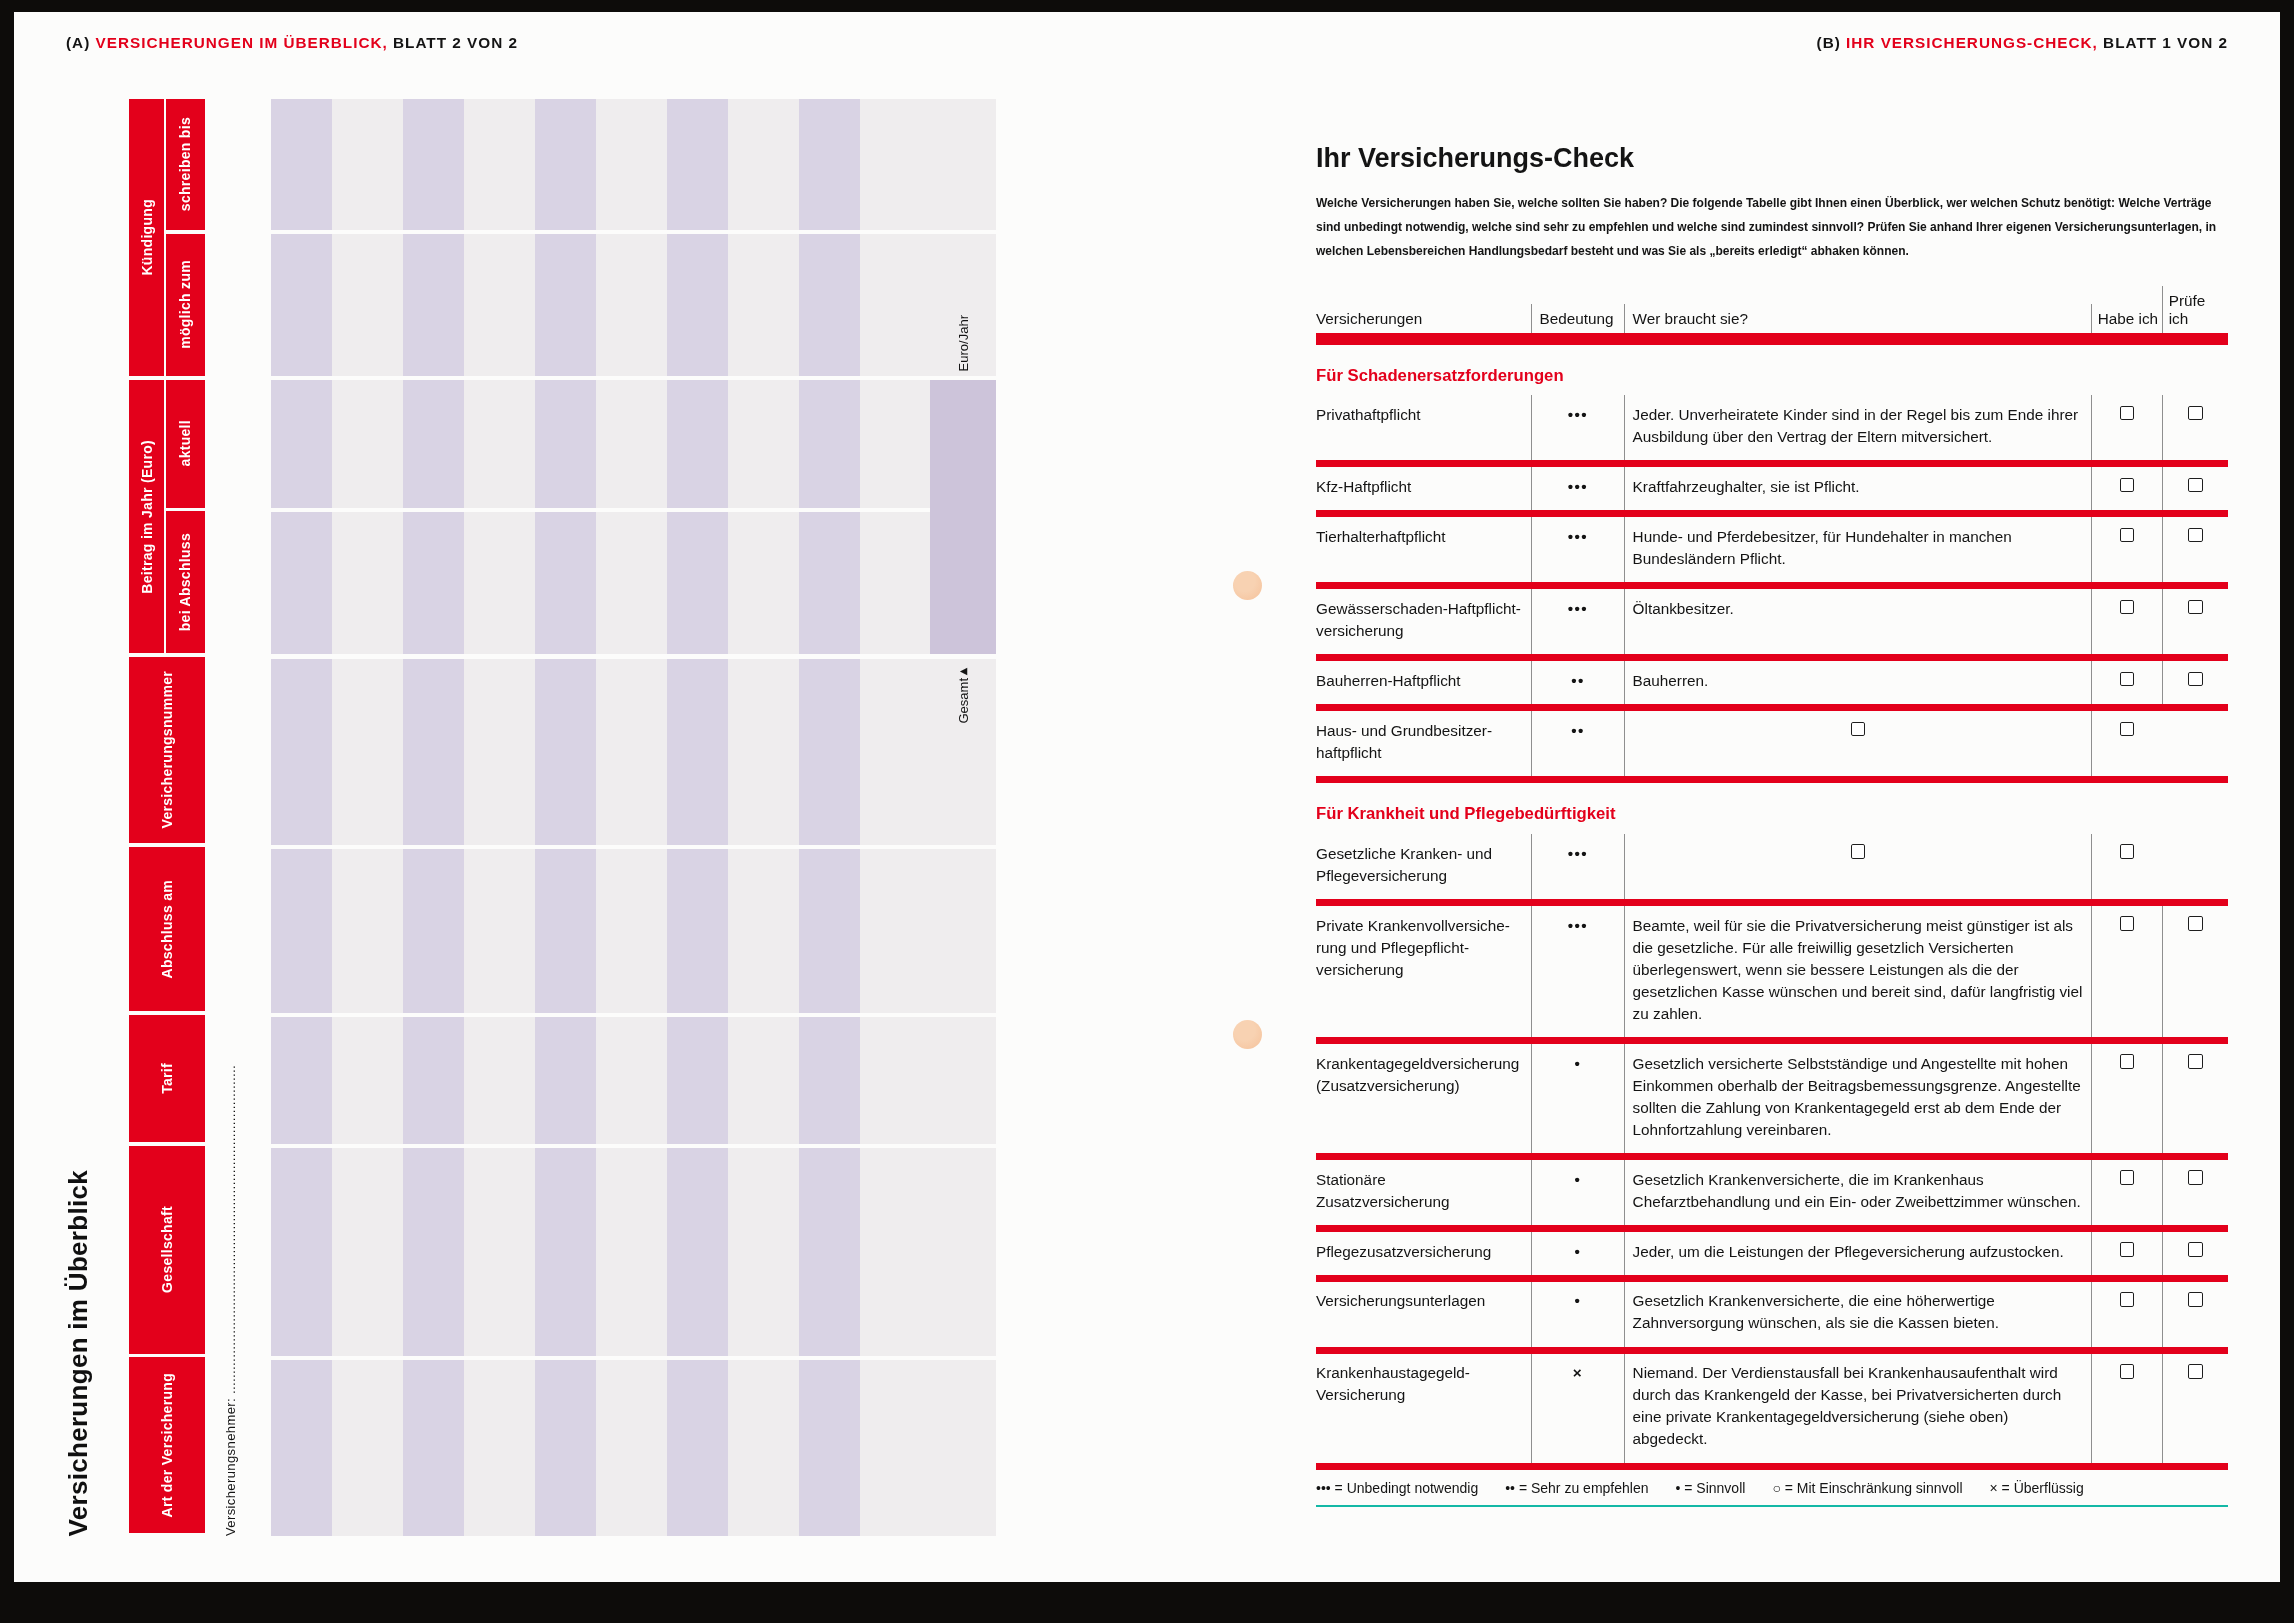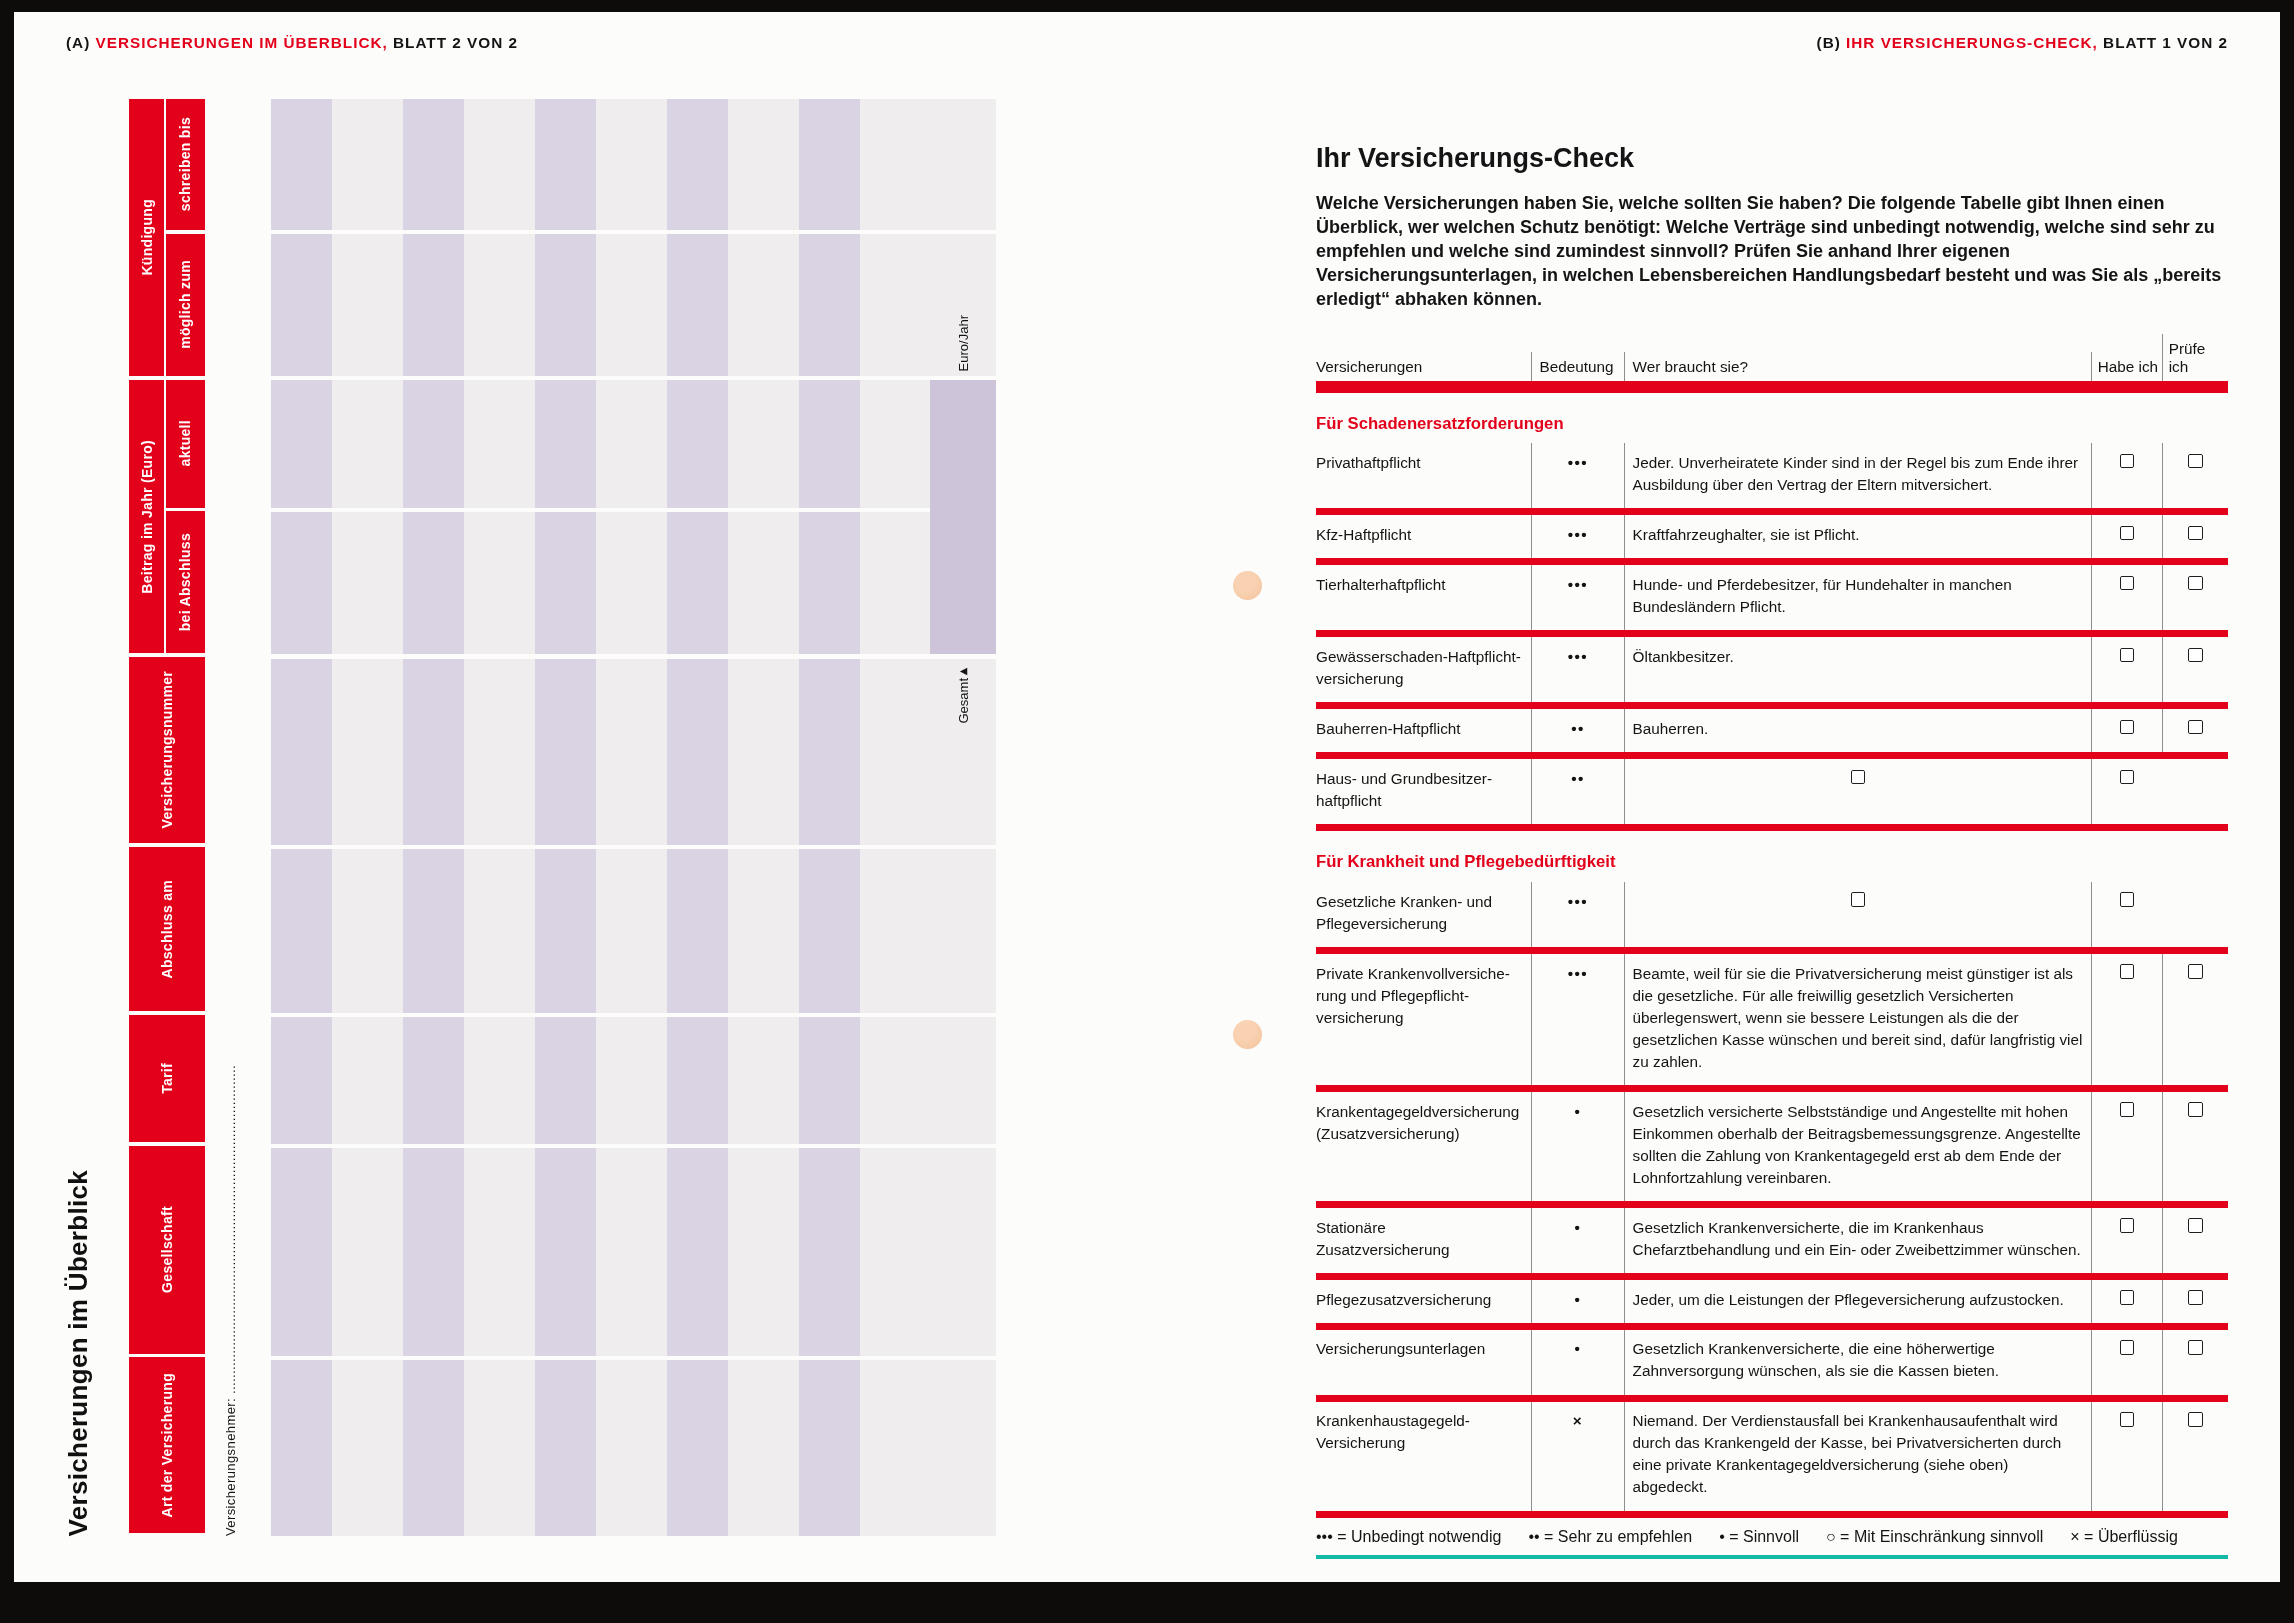--- a/index.html
+++ b/index.html
@@ -64,41 +64,41 @@
     flex-direction:column;align-items:center;justify-content:flex-end;}
   .holder .vtext{font-size:13px;color:var(--ink);letter-spacing:0.4px;}
 
   .sidetitle{position:absolute;left:50px;top:1142px;width:57px;height:394px;display:flex;
     flex-direction:column;align-items:center;justify-content:flex-end;}
   .sidetitle .vtext{font-size:26px;font-weight:bold;color:#101010;letter-spacing:0.3px;}
 
   
   .check{position:absolute;left:1316px;top:143px;width:912px;height:1436px;overflow:hidden;color:var(--ink);}
   .check h1{font-size:27px;margin:0 0 17px 0;font-weight:bold;}
-  .intro{font-size:18px;line-height:24px;font-weight:bold;margin:9px 0 23px 0;}
+  .intro{font-size:12px;line-height:24px;font-weight:bold;margin:9px 0 23px 0;}
 
   .thead{display:grid;grid-template-columns:215px 93px 467px 71px 66px;font-size:15.3px;align-items:end;}
   .thead > div{padding:5.7px 0 5.7px 0;}
   .thead > div + div{border-left:1px solid var(--sep);padding-left:7.6px;}
   .thead .tight{padding-left:5.7px;}
   .rule{height:11.5px;background:var(--red);}
 
   .secthead{color:var(--red);font-weight:bold;font-size:16.7px;padding:21px 0 9.6px 0;}
 
   .trow{display:grid;grid-template-columns:215px 93px 467px 71px 66px;
     border-bottom:7.6px solid var(--red);font-size:15.3px;line-height:22px;}
   .trow > div{padding:8.6px 0 12.4px 0;}
   .trow > div + div{border-left:1px solid var(--sep);}
   .trow .name{white-space:pre-line;padding-right:9.6px;}
   .trow .dots{text-align:center;font-size:15.3px;font-weight:bold;letter-spacing:1.4px;padding-top:8.6px;}
   .trow .who{padding-left:7.6px;padding-right:7.6px;}
   .trow .boxc{display:flex;justify-content:center;padding-top:10.5px;}
   .checkbox{width:14.3px;height:14.3px;border:1.9px solid #1e1e1e;border-radius:1.9px;background:#fff;box-sizing:border-box;}
 
-  .legend{display:flex;gap:27px;font-size:16px;padding:10.5px 0 8.6px 0;border-bottom:4px solid #14b8a6;white-space:nowrap;}
+  .legend{display:flex;gap:27px;font-size:14px;padding:10.5px 0 8.6px 0;border-bottom:2px solid #14b8a6;white-space:nowrap;}
 
   
   .hole{position:absolute;width:29px;height:29px;border-radius:50%;
     background:radial-gradient(circle at 40% 35%, #f8d2b2 0 40%, var(--peach) 75%, #e9b78e 100%);}
   #hole1{left:1233px;top:571px;}
   #hole2{left:1233px;top:1020px;}
 </style>
 </head>
 <body>
 

